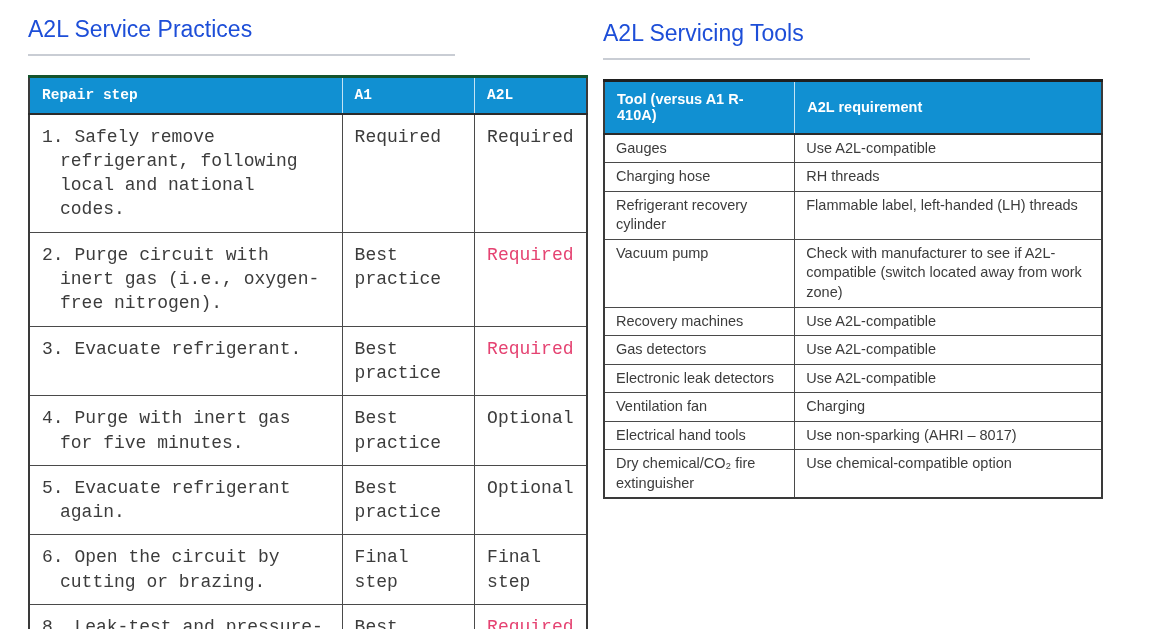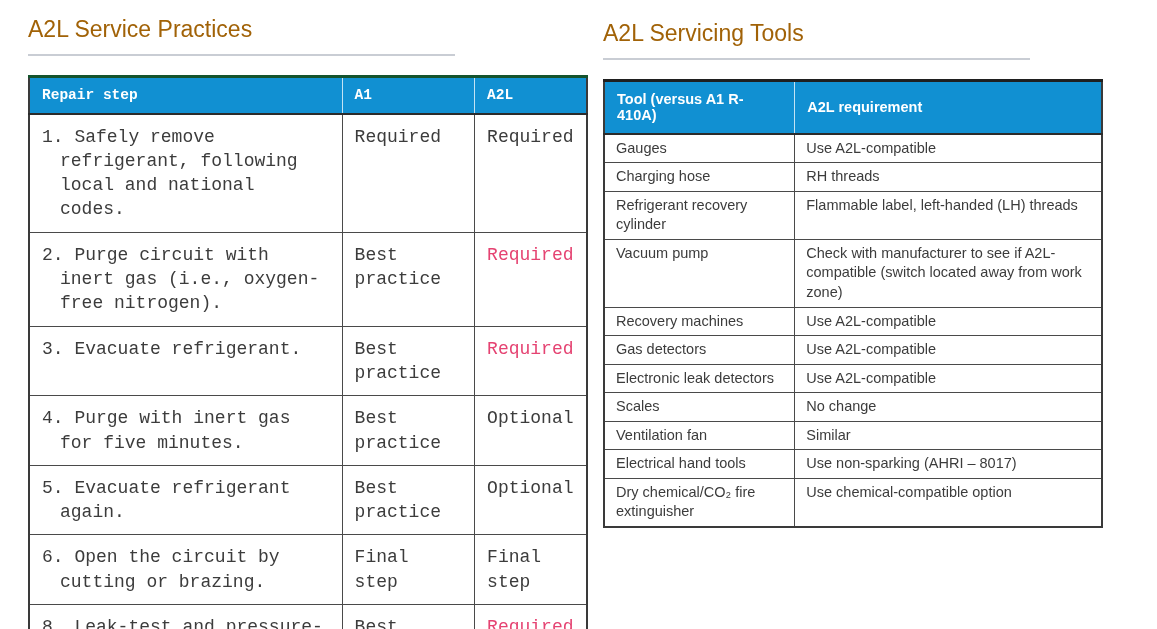--- a/index.html
+++ b/index.html
@@ -10,21 +10,21 @@
     background: #ffffff;
     font-family: "Liberation Sans", sans-serif;
     position: relative;
     overflow: hidden;
   }
   .section { position: absolute; }
   #left-section  { left: 28px;  top: 16px; width: 560px; }
   #right-section { left: 603px; top: 20px; width: 500px; }
 
   .section-title {
-    color: #a16207;
+    color: #1d4ed8;
     font-size: 23px;
     font-weight: normal;
     margin: 0;
     line-height: 1.2;
   }
   .title-underline {
     height: 2px;
     background: #c9cdd4;
     width: 427px;
     margin-top: 10px;
@@ -166,26 +166,22 @@
         </tr>
         <tr>
           <td>Gas detectors</td>
           <td>Use A2L-compatible</td>
         </tr>
         <tr>
           <td>Electronic leak detectors</td>
           <td>Use A2L-compatible</td>
         </tr>
         <tr>
-          <td>Scales</td>
-          <td>No change</td>
-        </tr>
-        <tr>
           <td>Ventilation fan</td>
-          <td>Similar</td>
+          <td>Charging</td>
         </tr>
         <tr>
           <td>Electrical hand tools</td>
           <td>Use non-sparking (AHRI – 8017)</td>
         </tr>
         <tr>
           <td>Dry chemical/CO₂ fire extinguisher</td>
           <td>Use chemical-compatible option</td>
         </tr>
       </tbody>

